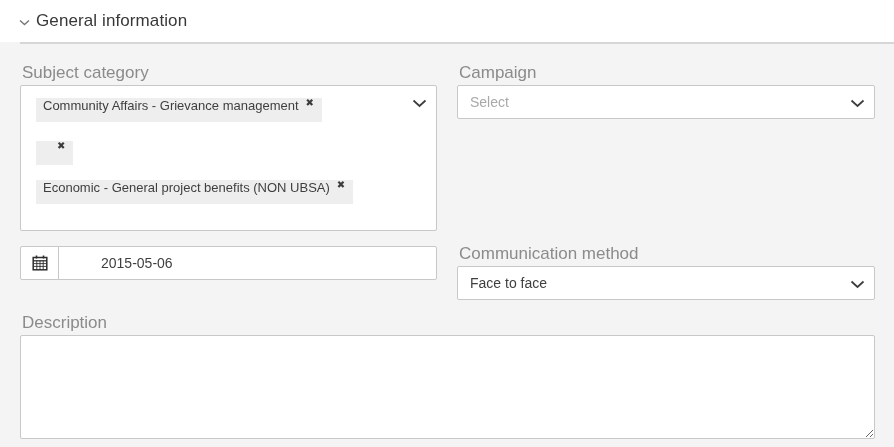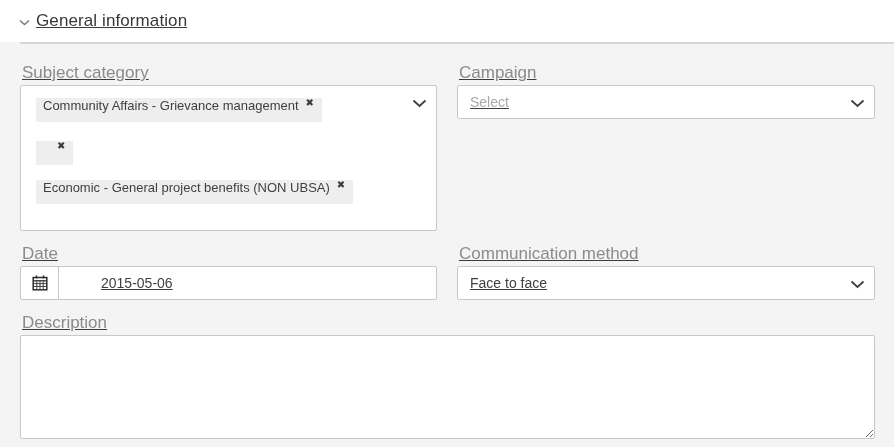--- a/index.html
+++ b/index.html
@@ -3,21 +3,21 @@
 <meta charset="utf-8">
 <style>
   * { margin: 0; padding: 0; box-sizing: border-box; }
   html, body { width: 894px; height: 447px; }
   body {
     font-family: "Liberation Sans", "DejaVu Sans", sans-serif;
     background: #f4f4f4;
     color: #3c3c3c;
     overflow: hidden;
   }
-  .page { width: 894px; height: 447px; text-decoration: underline; }
+  .page { width: 894px; height: 447px; }
 
   
   .section-header {
     background: #ffffff;
     height: 42px;
     display: flex;
     align-items: center;
     padding-left: 19px;
   }
   .section-header .chev { display: inline-flex; margin-right: 6px; margin-top: 2px; }
@@ -203,21 +203,20 @@
         <span class="placeholder">Select</span>
         <span class="chevron">
           <svg width="15" height="9" viewBox="0 0 15 9">
               <polyline points="1.5,1.5 7.5,7 13.5,1.5" fill="none" stroke="#3c3c3c" stroke-width="1.7"></polyline>
             </svg>
         </span>
       </div>
     </div>
 
     <div>
-      <span class="field-label">Date</span>
       <div class="box date-wrap">
         <span class="date-icon-cell">
           <svg width="16" height="16" viewBox="0 0 16 16">
             <line x1="4.5" y1="0.5" x2="4.5" y2="3.5" stroke="#2e2e2e" stroke-width="1.6"></line>
             <line x1="11.5" y1="0.5" x2="11.5" y2="3.5" stroke="#2e2e2e" stroke-width="1.6"></line>
             <rect x="1.2" y="2.5" width="13.6" height="12.3" fill="none" stroke="#2e2e2e" stroke-width="1.5"></rect>
             <line x1="1.5" y1="5.8" x2="14.5" y2="5.8" stroke="#2e2e2e" stroke-width="1.3"></line>
             <line x1="1.5" y1="8.6" x2="14.5" y2="8.6" stroke="#2e2e2e" stroke-width="0.9"></line>
             <line x1="1.5" y1="11.4" x2="14.5" y2="11.4" stroke="#2e2e2e" stroke-width="0.9"></line>
             <line x1="4.8" y1="5.8" x2="4.8" y2="14.5" stroke="#2e2e2e" stroke-width="0.9"></line>

